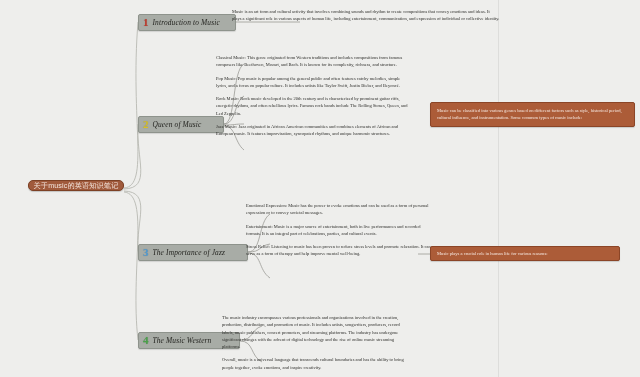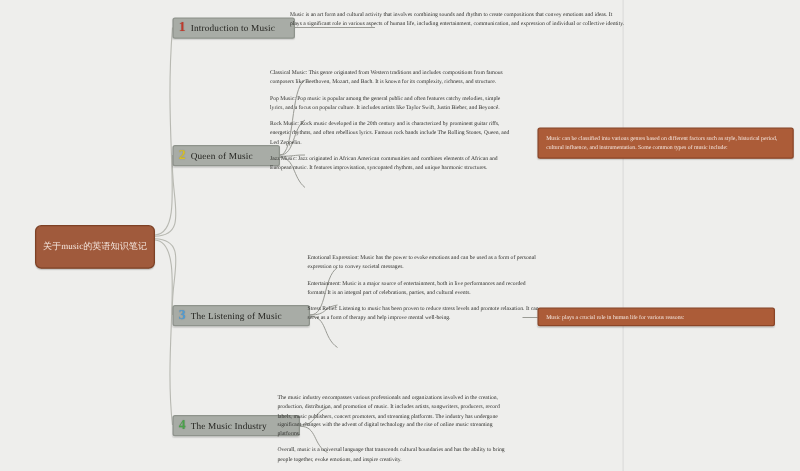--- a/index.html
+++ b/index.html
@@ -38,23 +38,23 @@
     top: 180px;
     width: 96px;
     box-sizing: border-box;
     background: #a05a3c;
     border: 1px solid #7d4125;
     border-radius: 5px;
     color: #f4e6de;
     font-size: 7.2px;
     line-height: 1.25;
     text-align: center;
-    padding: 12px 3px;
+    padding: 0 3px;
     letter-spacing: 0.1px;
-    font-family: Liberation Serif, serif;
+    font-family: Liberation Sans, sans-serif;
     box-shadow: 0 1px 1px rgba(0,0,0,0.18);
   }
 
   
   .branch {
     position: absolute;
     display: flex;
     align-items: center;
     box-sizing: border-box;
     background: #a8aca6;
@@ -70,20 +70,21 @@
     font-weight: bold;
     line-height: 1;
     margin-right: 4px;
     text-shadow: 0 0 1px rgba(0,0,0,0.25);
   }
   .branch .blabel {
     font-size: 7.4px;
     color: #23231f;
     white-space: nowrap;
     letter-spacing: 0.15px;
+    font-style: italic;
   }
 
   .branch.b1 { left: 138px; top: 14px;  width: 98px; }
   .branch.b2 { left: 138px; top: 116px; width: 86px; }
   .branch.b3 { left: 138px; top: 244px; width: 110px; }
   .branch.b4 { left: 138px; top: 332px; width: 102px; }
 
   .n1 { color: #c0392b; }
   .n2 { color: #d8c026; }
   .n3 { color: #4f9bd4; }
@@ -188,32 +189,32 @@
 
   <div class="textblock tb2">
     <p>Classical Music: This genre originated from Western traditions and includes compositions from famous composers like Beethoven, Mozart, and Bach. It is known for its complexity, richness, and structure.</p>
     <p>Pop Music: Pop music is popular among the general public and often features catchy melodies, simple lyrics, and a focus on popular culture. It includes artists like Taylor Swift, Justin Bieber, and Beyoncé.</p>
     <p>Rock Music: Rock music developed in the 20th century and is characterized by prominent guitar riffs, energetic rhythms, and often rebellious lyrics. Famous rock bands include The Rolling Stones, Queen, and Led Zeppelin.</p>
     <p>Jazz Music: Jazz originated in African American communities and combines elements of African and European music. It features improvisation, syncopated rhythms, and unique harmonic structures.</p>
   </div>
 
   <div class="branch b3">
     <span class="num n3">3</span>
-    <span class="blabel">The Listening of Music</span>
+    <span class="blabel">The Importance of Jazz</span>
   </div>
 
   <div class="textblock tb3">
     <p>Emotional Expression: Music has the power to evoke emotions and can be used as a form of personal expression or to convey societal messages.</p>
     <p>Entertainment: Music is a major source of entertainment, both in live performances and recorded formats. It is an integral part of celebrations, parties, and cultural events.</p>
     <p>Stress Relief: Listening to music has been proven to reduce stress levels and promote relaxation. It can serve as a form of therapy and help improve mental well-being.</p>
   </div>
 
   <div class="branch b4">
     <span class="num n4">4</span>
-    <span class="blabel">The Music Industry</span>
+    <span class="blabel">The Music Western</span>
   </div>
 
   <div class="textblock tb4">
     <p>The music industry encompasses various professionals and organizations involved in the creation, production, distribution, and promotion of music. It includes artists, songwriters, producers, record labels, music publishers, concert promoters, and streaming platforms. The industry has undergone significant changes with the advent of digital technology and the rise of online music streaming platforms.</p>
     <p>Overall, music is a universal language that transcends cultural boundaries and has the ability to bring people together, evoke emotions, and inspire creativity.</p>
   </div>
 
   <div class="callout co1">
     <span>Music can be classified into various genres based on different factors such as style, historical period, cultural influence, and instrumentation. Some common types of music include:</span>
   </div>

